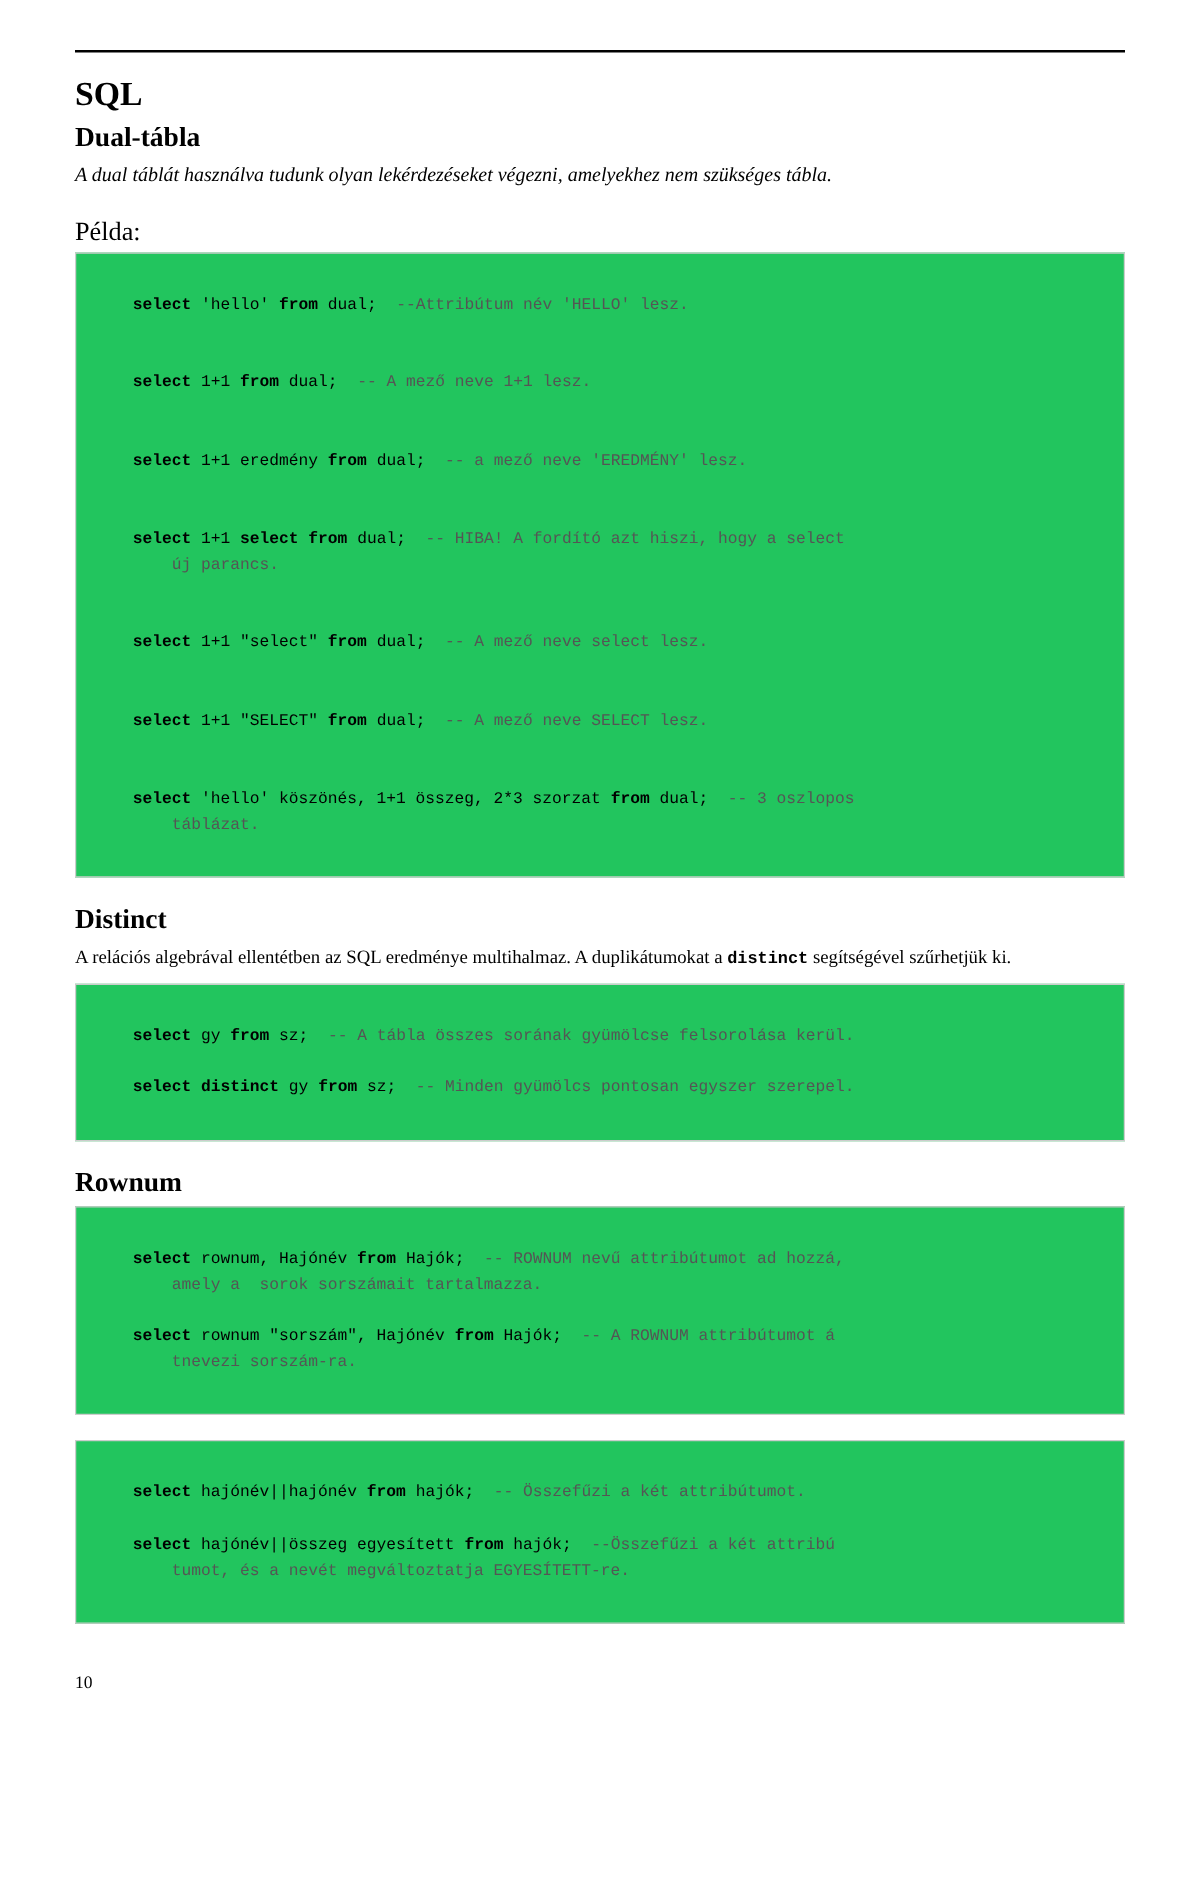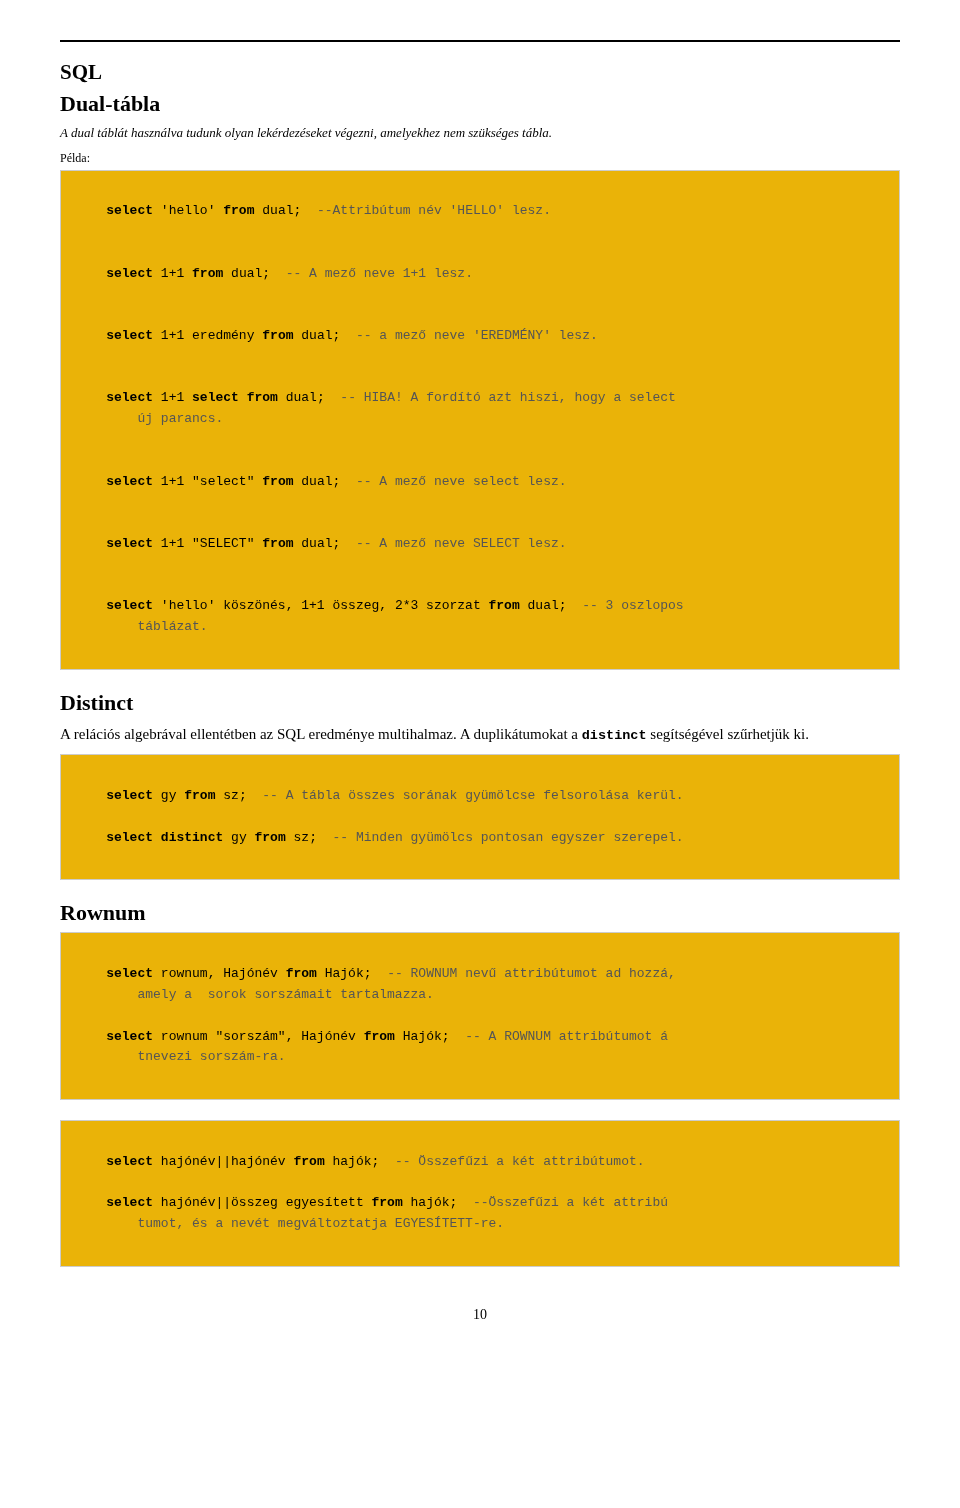--- a/index.html
+++ b/index.html
@@ -12,47 +12,47 @@
       background: #ffffff;
       font-family: 'Times New Roman', Times, serif;
       font-size: 15px;
       color: #000000;
       width: 960px;
       min-height: 1508px;
       padding: 40px 60px 60px 60px;
     }
 
     h1.page-title {
-      font-size: 21px;
+      font-size: 27px;
       font-weight: bold;
       margin-bottom: 0;
     }
 
     h2.section-title {
       font-size: 22px;
       font-weight: bold;
       margin-bottom: 6px;
       margin-top: 6px;
     }
 
     p.intro-text {
       font-style: italic;
-      margin-bottom: 8px;
-      font-size: 13px;
+      margin-bottom: 20px;
+      font-size: 16px;
       line-height: 1.5;
     }
 
     .label-pelda {
-      font-size: 12px;
+      font-size: 21px;
       font-weight: normal;
       margin-bottom: 4px;
     }
 
     .code-block {
-      background: #eab308;
+      background: #22c55e;
       border: 1px solid #cccccc;
       padding: 10px 14px;
       margin-bottom: 18px;
       font-family: 'Courier New', Courier, monospace;
       font-size: 13px;
       line-height: 1.6;
       white-space: pre-wrap;
       word-wrap: break-word;
     }
 
@@ -73,21 +73,21 @@
       margin-bottom: 8px;
     }
 
     code.inline {
       font-family: 'Courier New', Courier, monospace;
       font-size: 13.5px;
       font-weight: bold;
     }
 
     .page-number {
-      text-align: center;
+      text-align: left;
       margin-top: 40px;
       font-size: 14px;
     }
 
     .top-border {
       border-top: 2px solid #000000;
       margin-bottom: 18px;
     }
 
     .section-gap {

